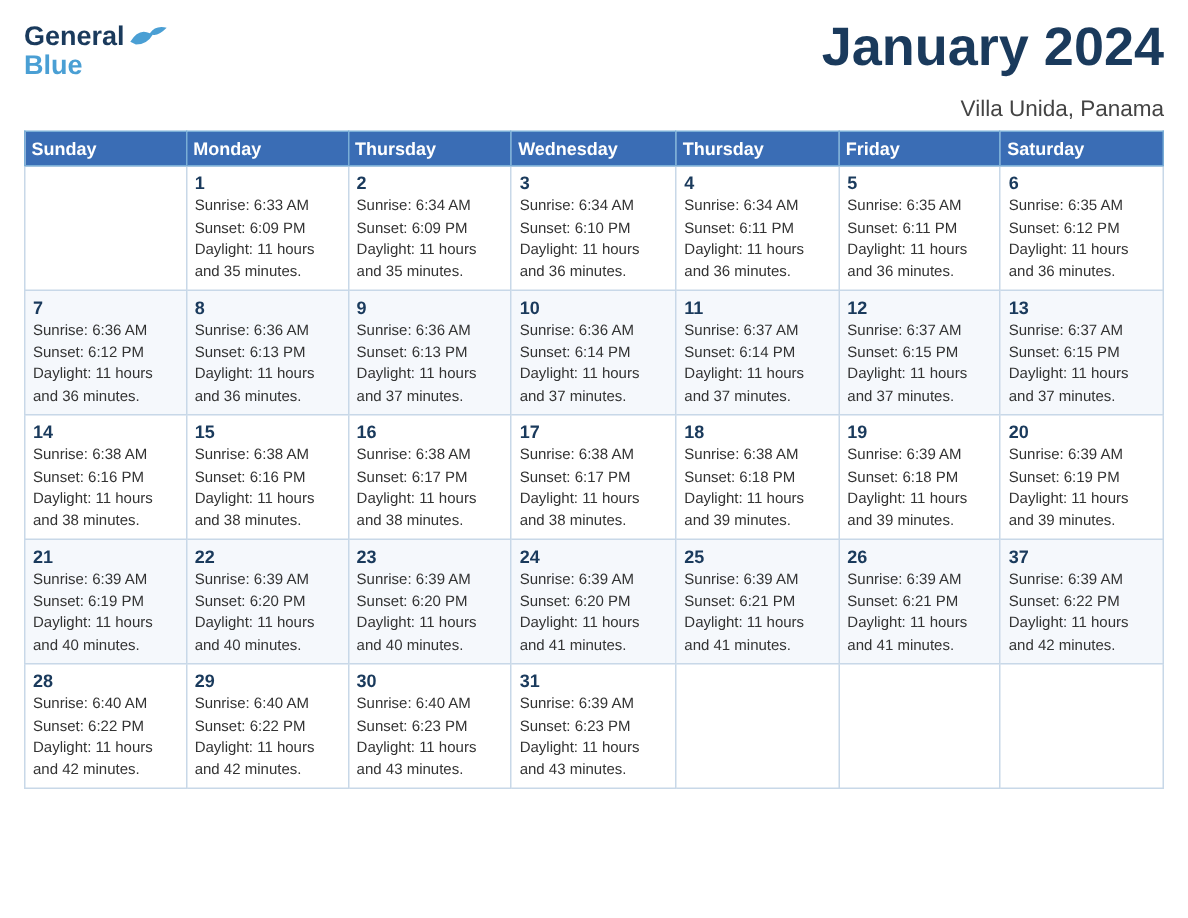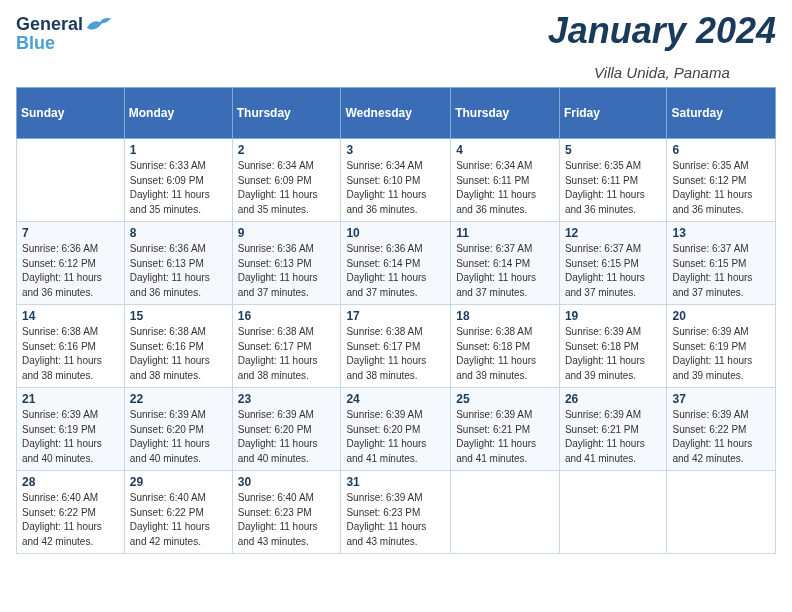--- a/index.html
+++ b/index.html
@@ -24,22 +24,21 @@
       display: flex;
       align-items: center;
       margin-top: 4px;
     }
     .logo-bird {
       width: 28px;
       height: 22px;
       margin-left: 2px;
     }
     .title-block {
-      text-align: center;
-      font-style: italic;
+      text-align: right;
     }
     .main-title {
       font-size: 36px;
       font-weight: bold;
       color: #1a3a5c;
     }
     .subtitle {
       font-size: 15px;
       color: #444;
       margin-top: 12px;
@@ -47,21 +46,21 @@
     .calendar {
       width: 100%;
       border-collapse: collapse;
       font-size: 10.5px;
     }
     .calendar thead tr th {
       background-color: #3a6db5;
       color: #fff;
       font-weight: bold;
       font-size: 12px;
-      padding: 18px 4px;
+      padding: 4px 4px;
       border: 1px solid #7aaed6;
       text-align: left;
     }
     .calendar tbody tr td {
       border: 1px solid #c8d8e8;
       vertical-align: top;
       padding: 4px 5px;
       width: 113px;
       height: 82px;
       background: #fff;

